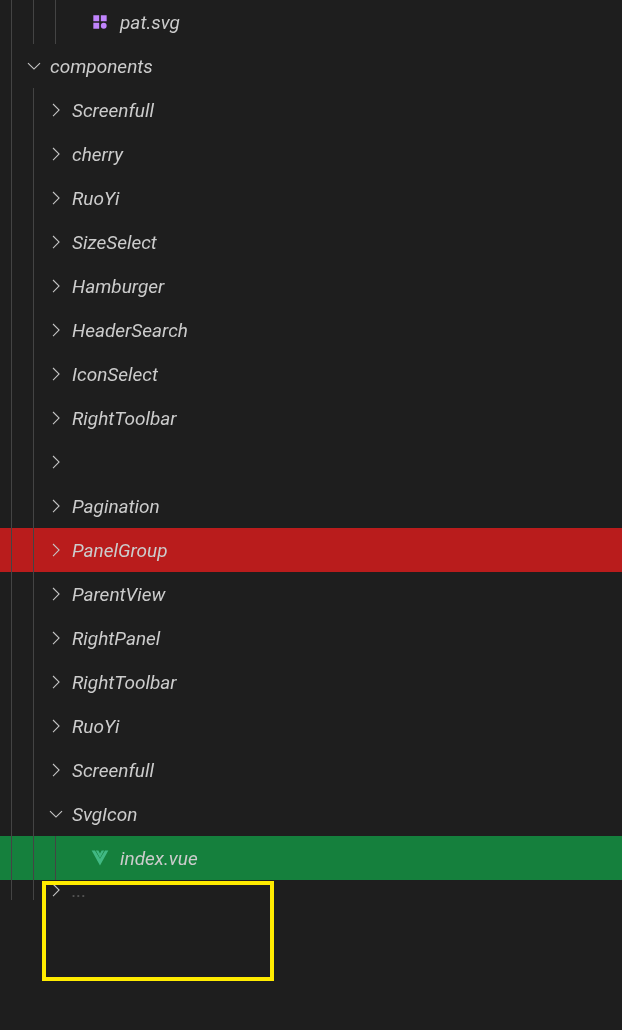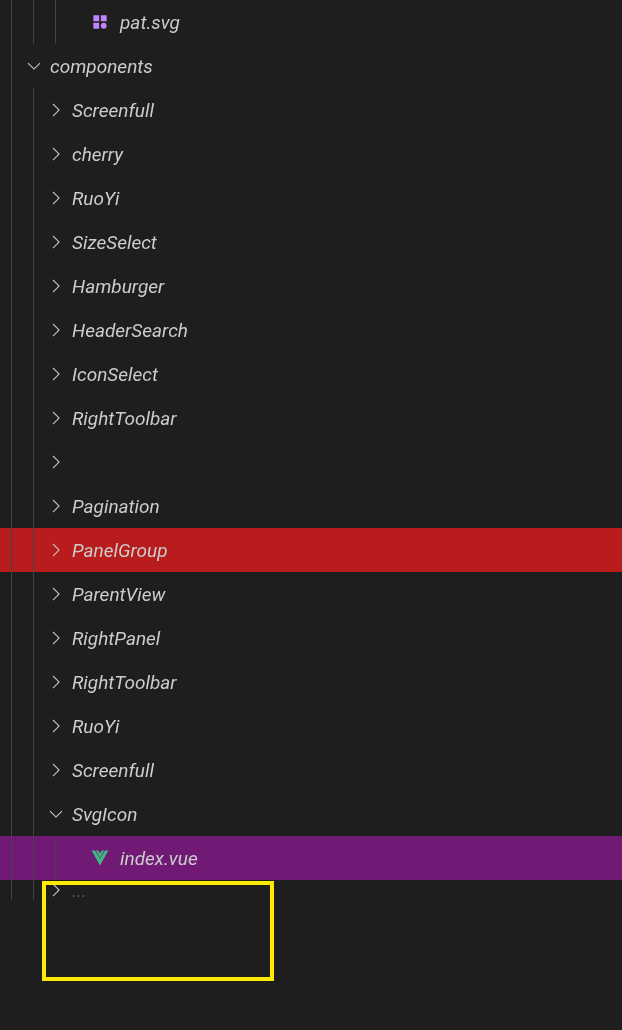--- a/index.html
+++ b/index.html
@@ -25,21 +25,21 @@
       align-items: center;
       height: 44px;
       cursor: pointer;
       position: relative;
       font-style: italic;
     }
     .tree-row.highlighted {
       background: #b91c1c;
     }
     .tree-row.selected {
-      background: #701a75;
+      background: #15803d;
       text-align: right;
     }
     .indent-guides {
       display: flex;
       height: 100%;
       flex-shrink: 0;
     }
     .guide {
       width: 22px;
       height: 100%;

